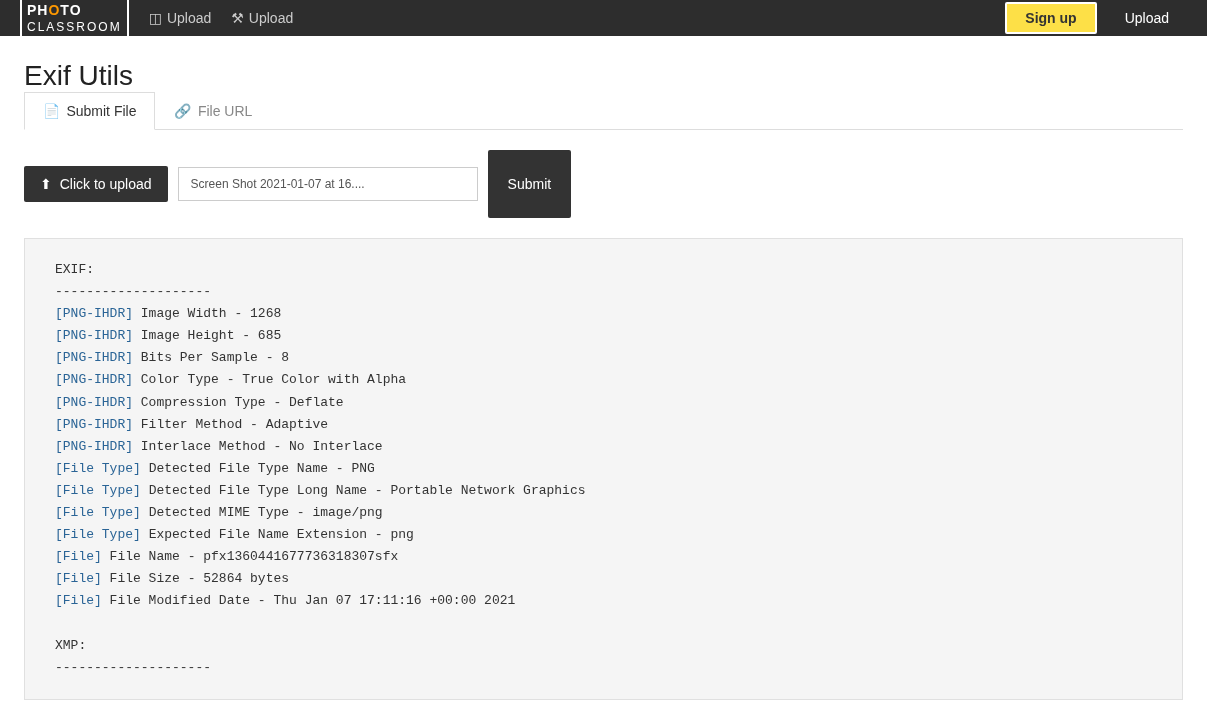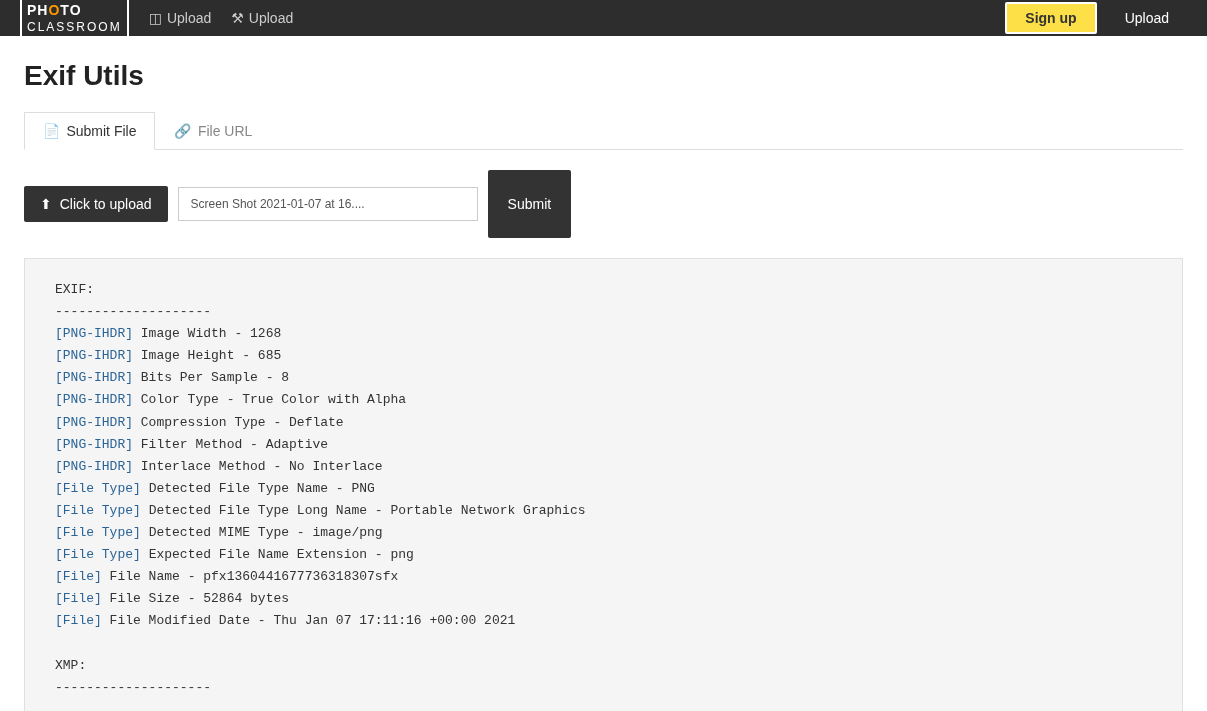--- a/index.html
+++ b/index.html
@@ -73,23 +73,22 @@
       padding: 6px 18px;
       font-size: 14px;
       cursor: pointer;
     }
     
     .main-content {
       padding: 24px 24px;
     }
     .page-title {
       font-size: 28px;
-      font-weight: bold;
+      font-weight: normal;
       color: #222;
-      margin-bottom: 20px;
     }
     
     .tabs-container {
       border-bottom: 1px solid #ddd;
       display: flex;
       margin-bottom: 20px;
     }
     .tab {
       padding: 10px 18px;
       cursor: pointer;

